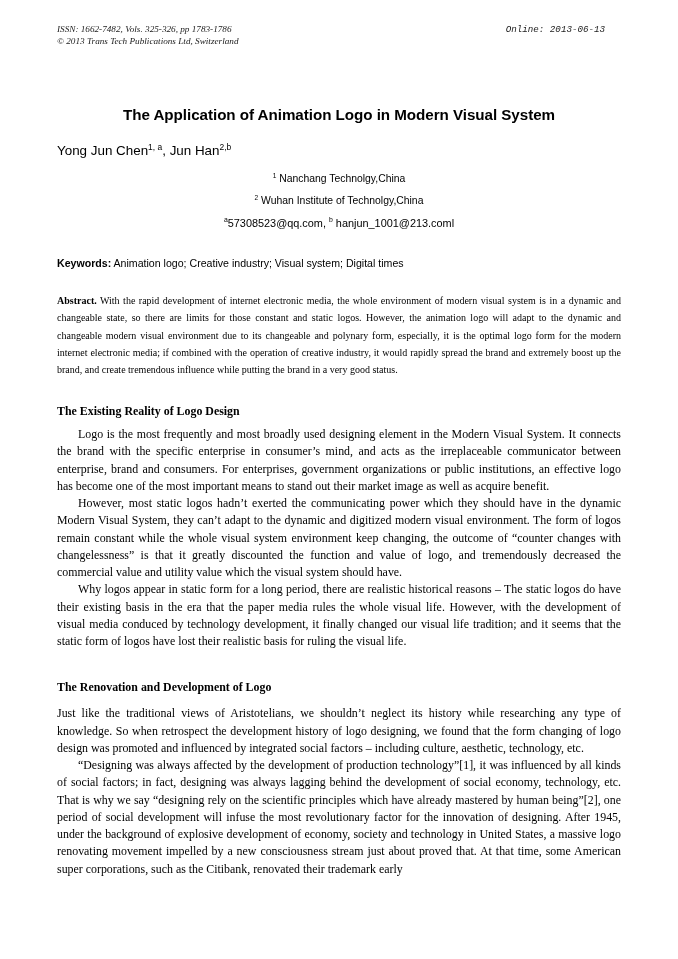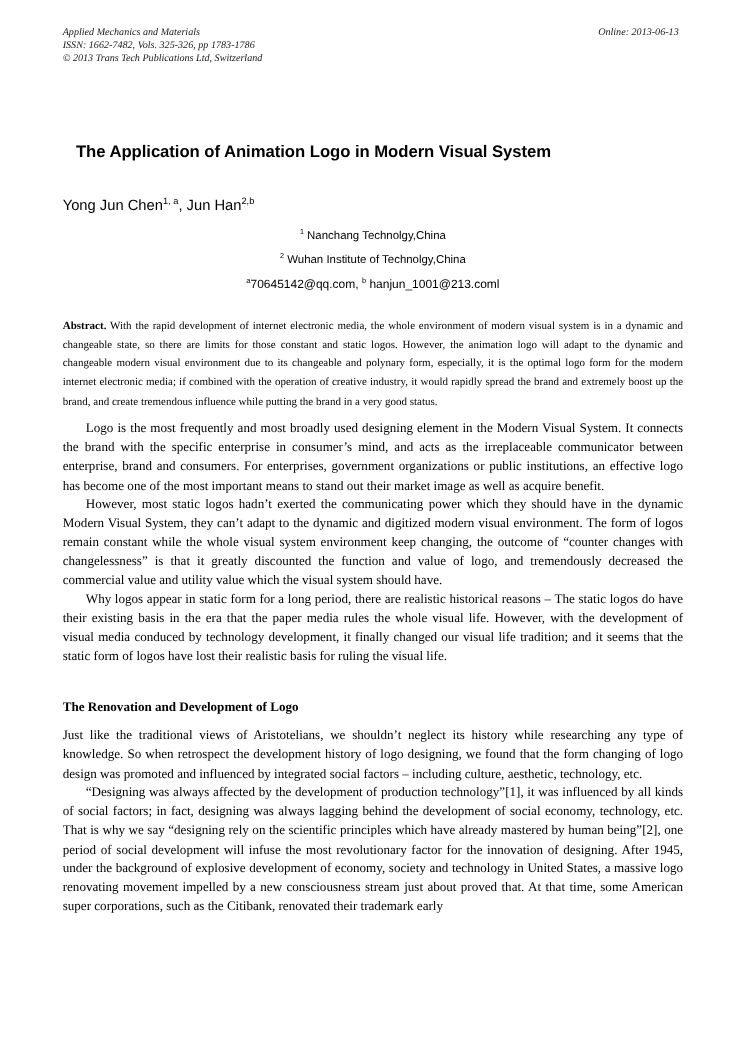--- a/index.html
+++ b/index.html
@@ -37,36 +37,36 @@
   .journal-header .meta-left {
     display: block;
     width: 430px;
   }
   .journal-header .meta-line {
     display: block;
     white-space: nowrap;
   }
   .journal-header .online-date {
     position: absolute;
-    right: 4px;
+    right: 16px;
     top: 0;
-    font-family: Liberation Serif, serif;
+    font-family: Liberation Mono, monospace;
     font-style: italic;
     font-size: 9.2px;
     white-space: nowrap;
   }
 
   
   .paper-title {
     font-family: "Liberation Sans", "DejaVu Sans", sans-serif;
     font-weight: bold;
     font-size: 15.2px;
     line-height: 19px;
-    text-align: left;
-    margin: 12px;
+    text-align: center;
+    margin: 0;
     padding-top: 58px;
     letter-spacing: -0.05px;
   }
 
   
   .authors {
     font-family: "Liberation Sans", "DejaVu Sans", sans-serif;
     font-size: 13.4px;
     line-height: 17px;
     text-align: left;
@@ -153,39 +153,40 @@
   .body-par.after-heading-noindent { padding-top: 10px; }
 </style>
 </head>
 <body>
 
 <div class="page">
   <div class="content">
 
     <div class="journal-header">
       <span class="meta-left">
-        <span class="meta-line">Applied Mechanics and Materials</span>
         <span class="meta-line">ISSN: 1662-7482, Vols. 325-326, pp 1783-1786</span>
         <span class="meta-line">© 2013 Trans Tech Publications Ltd, Switzerland</span>
       </span>
       <span class="online-date">Online: 2013-06-13</span>
     </div>
 
     <h1 class="paper-title">The Application of Animation Logo in Modern Visual System</h1>
 
     <p class="authors"><span>Yong Jun Chen</span><sup>1, a</sup><span>, </span><span>Jun Han</span><sup>2,b</sup></p>
 
     <p class="affil first"><sup>1</sup><span> Nanchang Technolgy,China</span></p>
     <p class="affil second"><sup>2</sup><span> Wuhan Institute of Technolgy,China</span></p>
 
-    <p class="emails"><sup>a</sup><span>70645142@qq.com, </span><sup>b</sup><span> hanjun_1001@213.coml</span></p>
+    <p class="emails"><sup>a</sup><span>57308523@qq.com, </span><sup>b</sup><span> hanjun_1001@213.coml</span></p>
 
+    <p class="keywords"><span class="kw-label">Keywords:</span><span> Animation logo; Creative industry; Visual system; Digital times</span></p>
 
     <p class="abstract"><span class="abs-label">Abstract.</span><span> With the rapid development of internet electronic media, the whole environment of modern visual system is in a dynamic and changeable state, so there are limits for those constant and static logos. However, the animation logo will adapt to the dynamic and changeable modern visual environment due to its changeable and polynary form, especially, it is the optimal logo form for the modern internet electronic media; if combined with the operation of creative industry, it would rapidly spread the brand and extremely boost up the brand, and create tremendous influence while putting the brand in a very good status.</span></p>
 
+    <h2 class="section-heading sec1">The Existing Reality of Logo Design</h2>
     <p class="body-par indent first-after-heading">Logo is the most frequently and most broadly used designing element in the Modern Visual System. It connects the brand with the specific enterprise in consumer’s mind, and acts as the irreplaceable communicator between enterprise, brand and consumers. For enterprises, government organizations or public institutions, an effective logo has become one of the most important means to stand out their market image as well as acquire benefit.</p>
     <p class="body-par indent tight">However, most static logos hadn’t exerted the communicating power which they should have in the dynamic Modern Visual System, they can’t adapt to the dynamic and digitized modern visual environment. The form of logos remain constant while the whole visual system environment keep changing, the outcome of “counter changes with changelessness” is that it greatly discounted the function and value of logo, and tremendously decreased the commercial value and utility value which the visual system should have.</p>
     <p class="body-par indent tight">Why logos appear in static form for a long period, there are realistic historical reasons – The static logos do have their existing basis in the era that the paper media rules the whole visual life. However, with the development of visual media conduced by technology development, it finally changed our visual life tradition; and it seems that the static form of logos have lost their realistic basis for ruling the visual life.</p>
 
     <h2 class="section-heading sec2">The Renovation and Development of Logo</h2>
     <p class="body-par after-heading-noindent">Just like the traditional views of Aristotelians, we shouldn’t neglect its history while researching any type of knowledge. So when retrospect the development history of logo designing, we found that the form changing of logo design was promoted and influenced by integrated social factors – including culture, aesthetic, technology, etc.</p>
     <p class="body-par indent tight">“Designing was always affected by the development of production technology”[1], it was influenced by all kinds of social factors; in fact, designing was always lagging behind the development of social economy, technology, etc. That is why we say “designing rely on the scientific principles which have already mastered by human being”[2], one period of social development will infuse the most revolutionary factor for the innovation of designing. After 1945, under the background of explosive development of economy, society and technology in United States, a massive logo renovating movement impelled by a new consciousness stream just about proved that. At that time, some American super corporations, such as the Citibank, renovated their trademark early</p>
 
   </div>
 </div>

